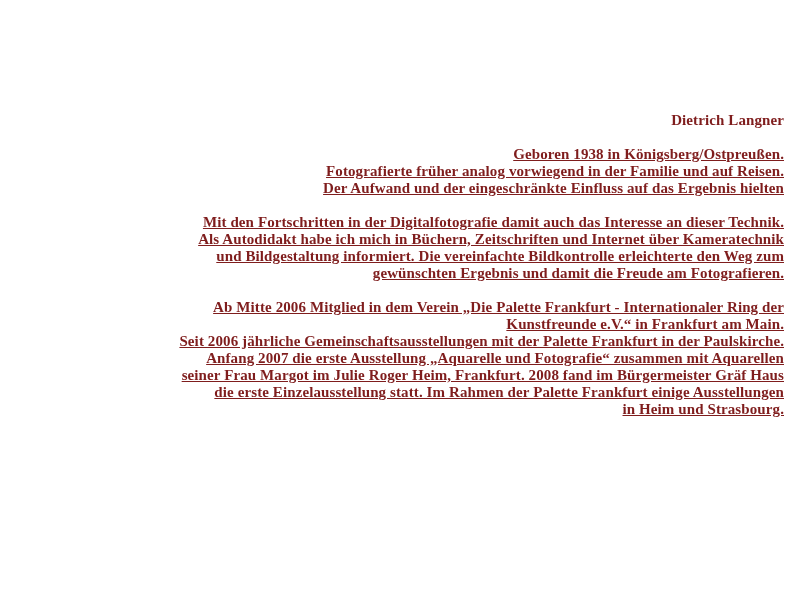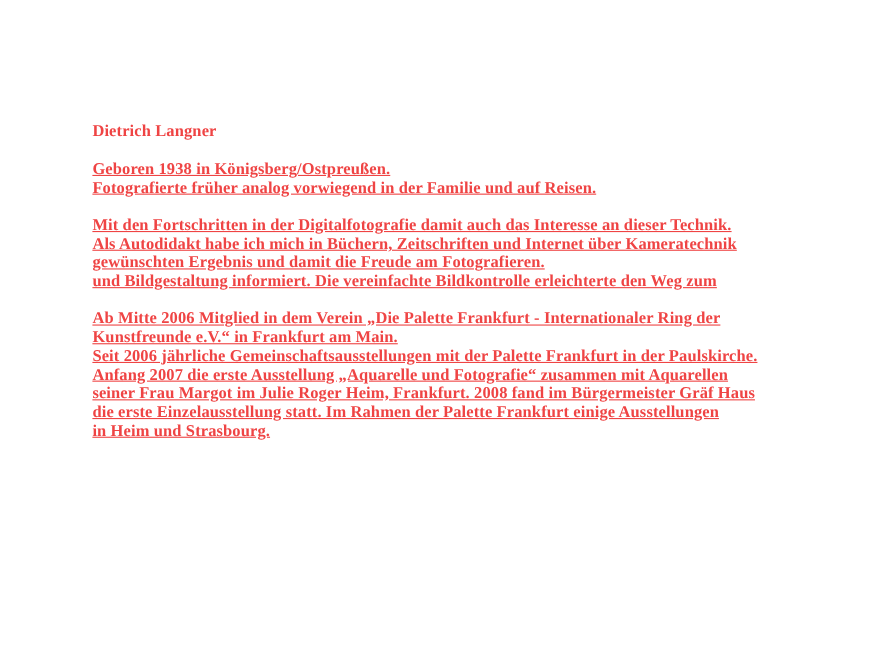--- a/index.html
+++ b/index.html
@@ -12,25 +12,26 @@
     background: #ffffff;
     overflow: hidden;
     position: relative;
     font-family: "Liberation Serif", "DejaVu Serif", serif;
   }
   .page {
     position: absolute;
     left: 84px;
     top: 112px;
     width: 700px;
-    color: #ef4444;
+    color: #7f1d1d;
     font-size: 15px;
     font-weight: bold;
     line-height: 17px;
     letter-spacing: 0.1px;
+    text-align: right;
   }
   .title {
     margin: 0 0 17px 0;
   }
   .para {
     margin: 0 0 17px 0;
   }
   .para:last-child {
     margin-bottom: 4px;
   }
@@ -42,27 +43,28 @@
 </head>
 <body>
 
 <div class="page">
 
   <div class="title">Dietrich Langner</div>
 
   <div class="para">
     <div class="line">Geboren 1938 in Königsberg/Ostpreußen.</div>
     <div class="line">Fotografierte früher analog vorwiegend in der Familie und auf Reisen.</div>
+    <div class="line">Der Aufwand und der eingeschränkte Einfluss auf das Ergebnis hielten</div>
   </div>
 
   <div class="para">
     <div class="line">Mit den Fortschritten in der Digitalfotografie damit auch das Interesse an dieser Technik.</div>
     <div class="line">Als Autodidakt habe ich mich in Büchern, Zeitschriften und Internet über Kameratechnik</div>
+    <div class="line">und Bildgestaltung informiert. Die vereinfachte Bildkontrolle erleichterte den Weg zum</div>
     <div class="line">gewünschten Ergebnis und damit die Freude am Fotografieren.</div>
-    <div class="line">und Bildgestaltung informiert. Die vereinfachte Bildkontrolle erleichterte den Weg zum</div>
   </div>
 
   <div class="para">
     <div class="line">Ab Mitte 2006 Mitglied in dem Verein „Die Palette Frankfurt - Internationaler Ring der</div>
     <div class="line">Kunstfreunde e.V.“ in Frankfurt am Main.</div>
     <div class="line">Seit 2006 jährliche Gemeinschaftsausstellungen mit der Palette Frankfurt in der Paulskirche.</div>
     <div class="line">Anfang 2007 die erste Ausstellung „Aquarelle und Fotografie“ zusammen mit Aquarellen</div>
     <div class="line">seiner Frau Margot im Julie Roger Heim, Frankfurt. 2008 fand im Bürgermeister Gräf Haus</div>
     <div class="line">die erste Einzelausstellung statt. Im Rahmen der Palette Frankfurt einige Ausstellungen</div>
     <div class="line">in Heim und Strasbourg.</div>

